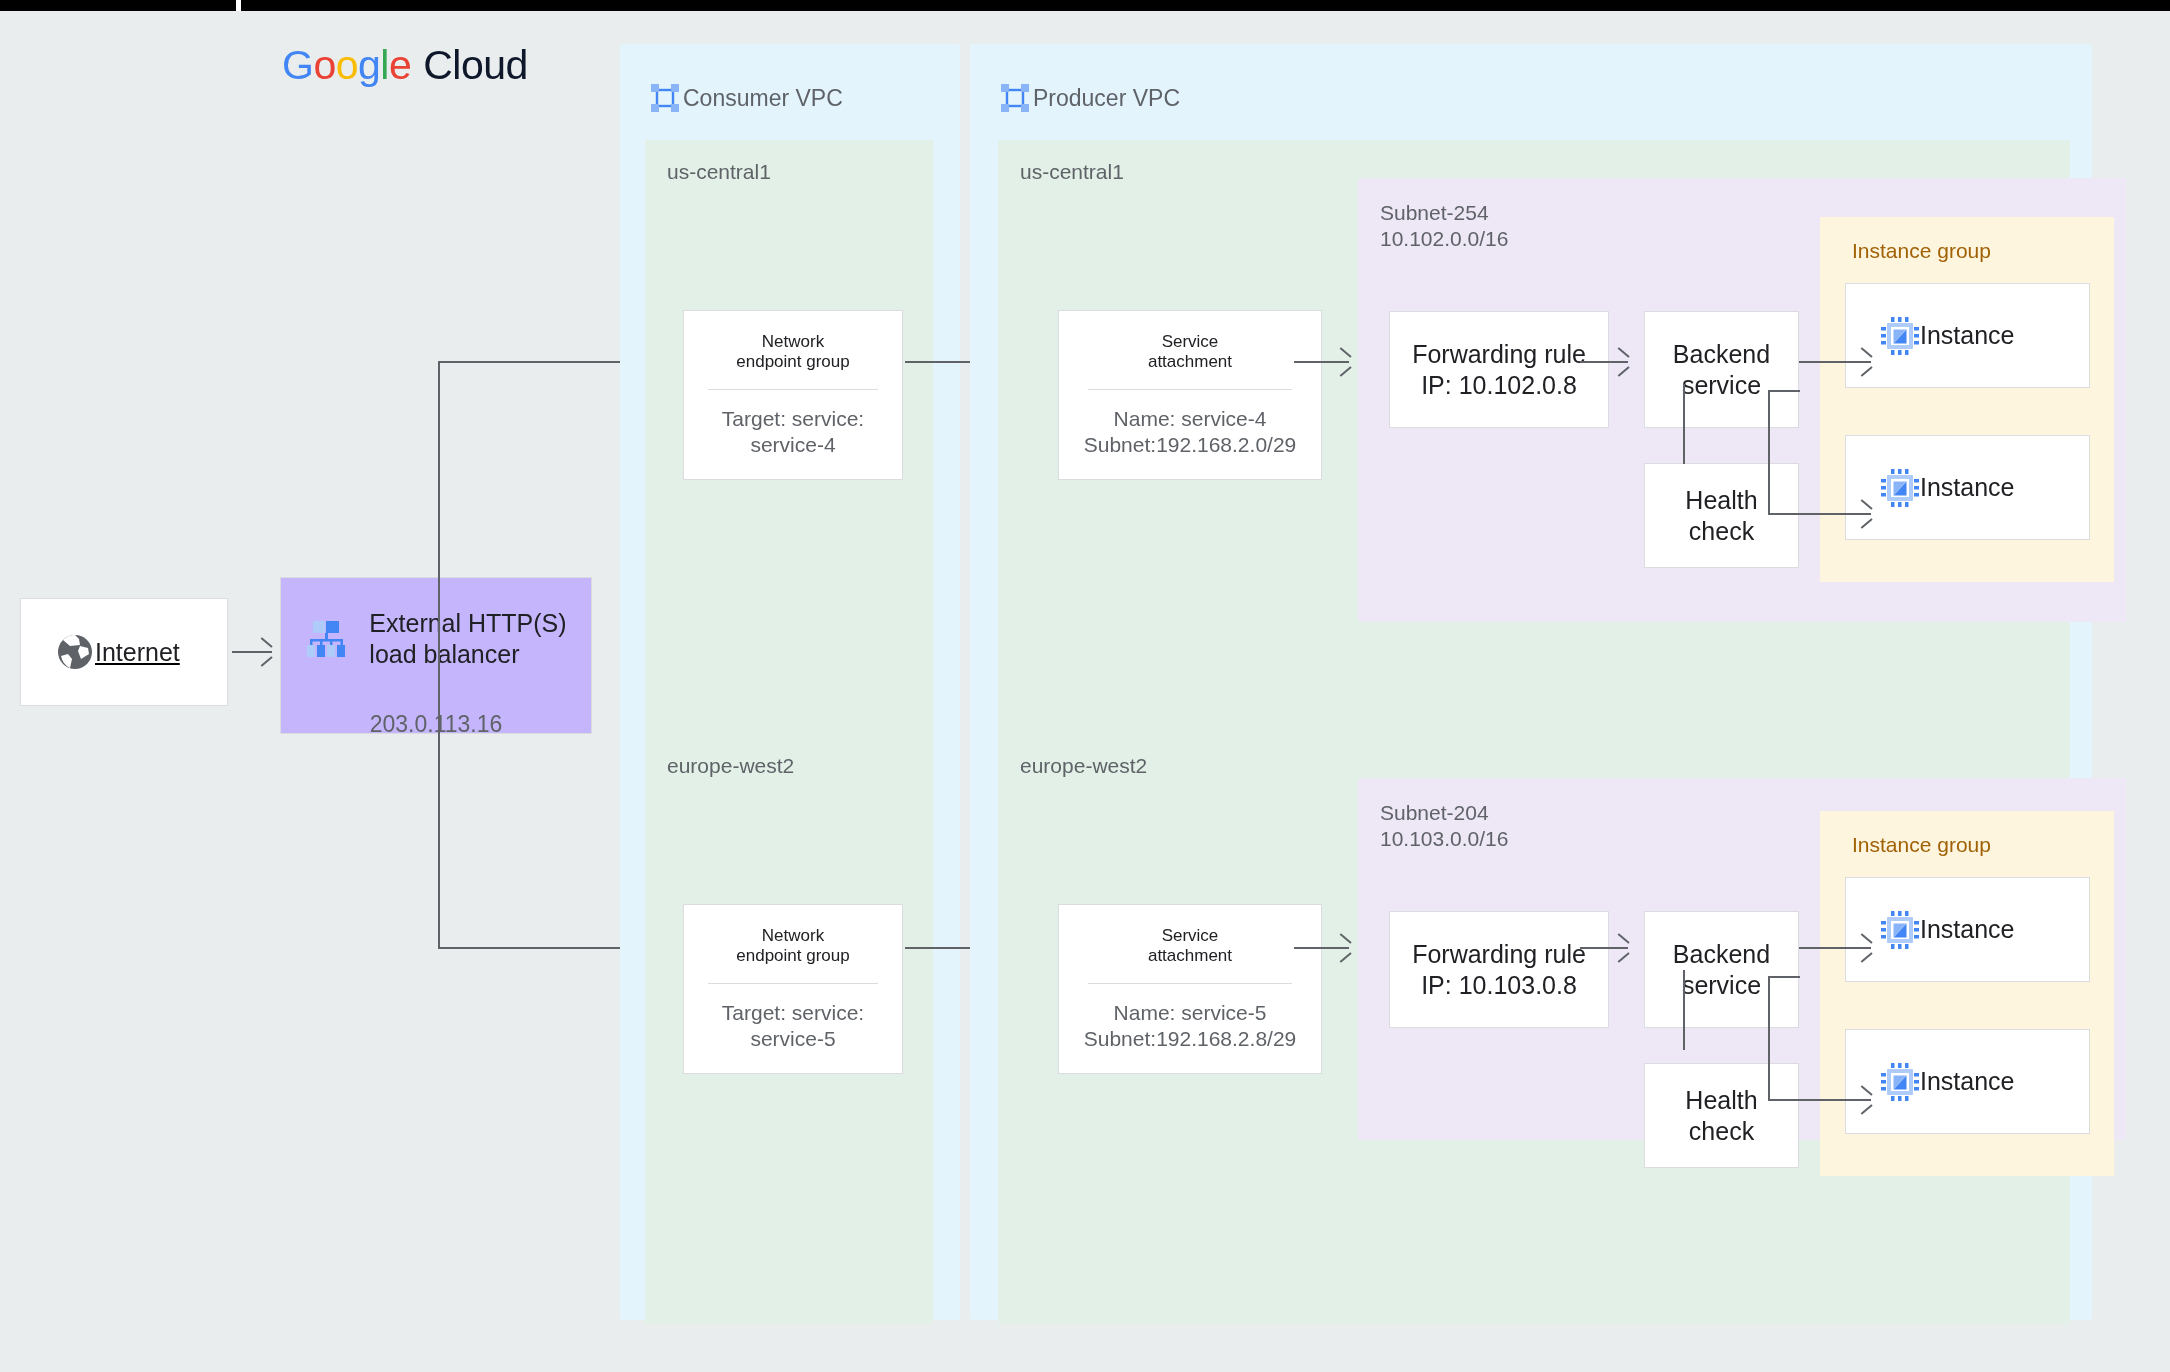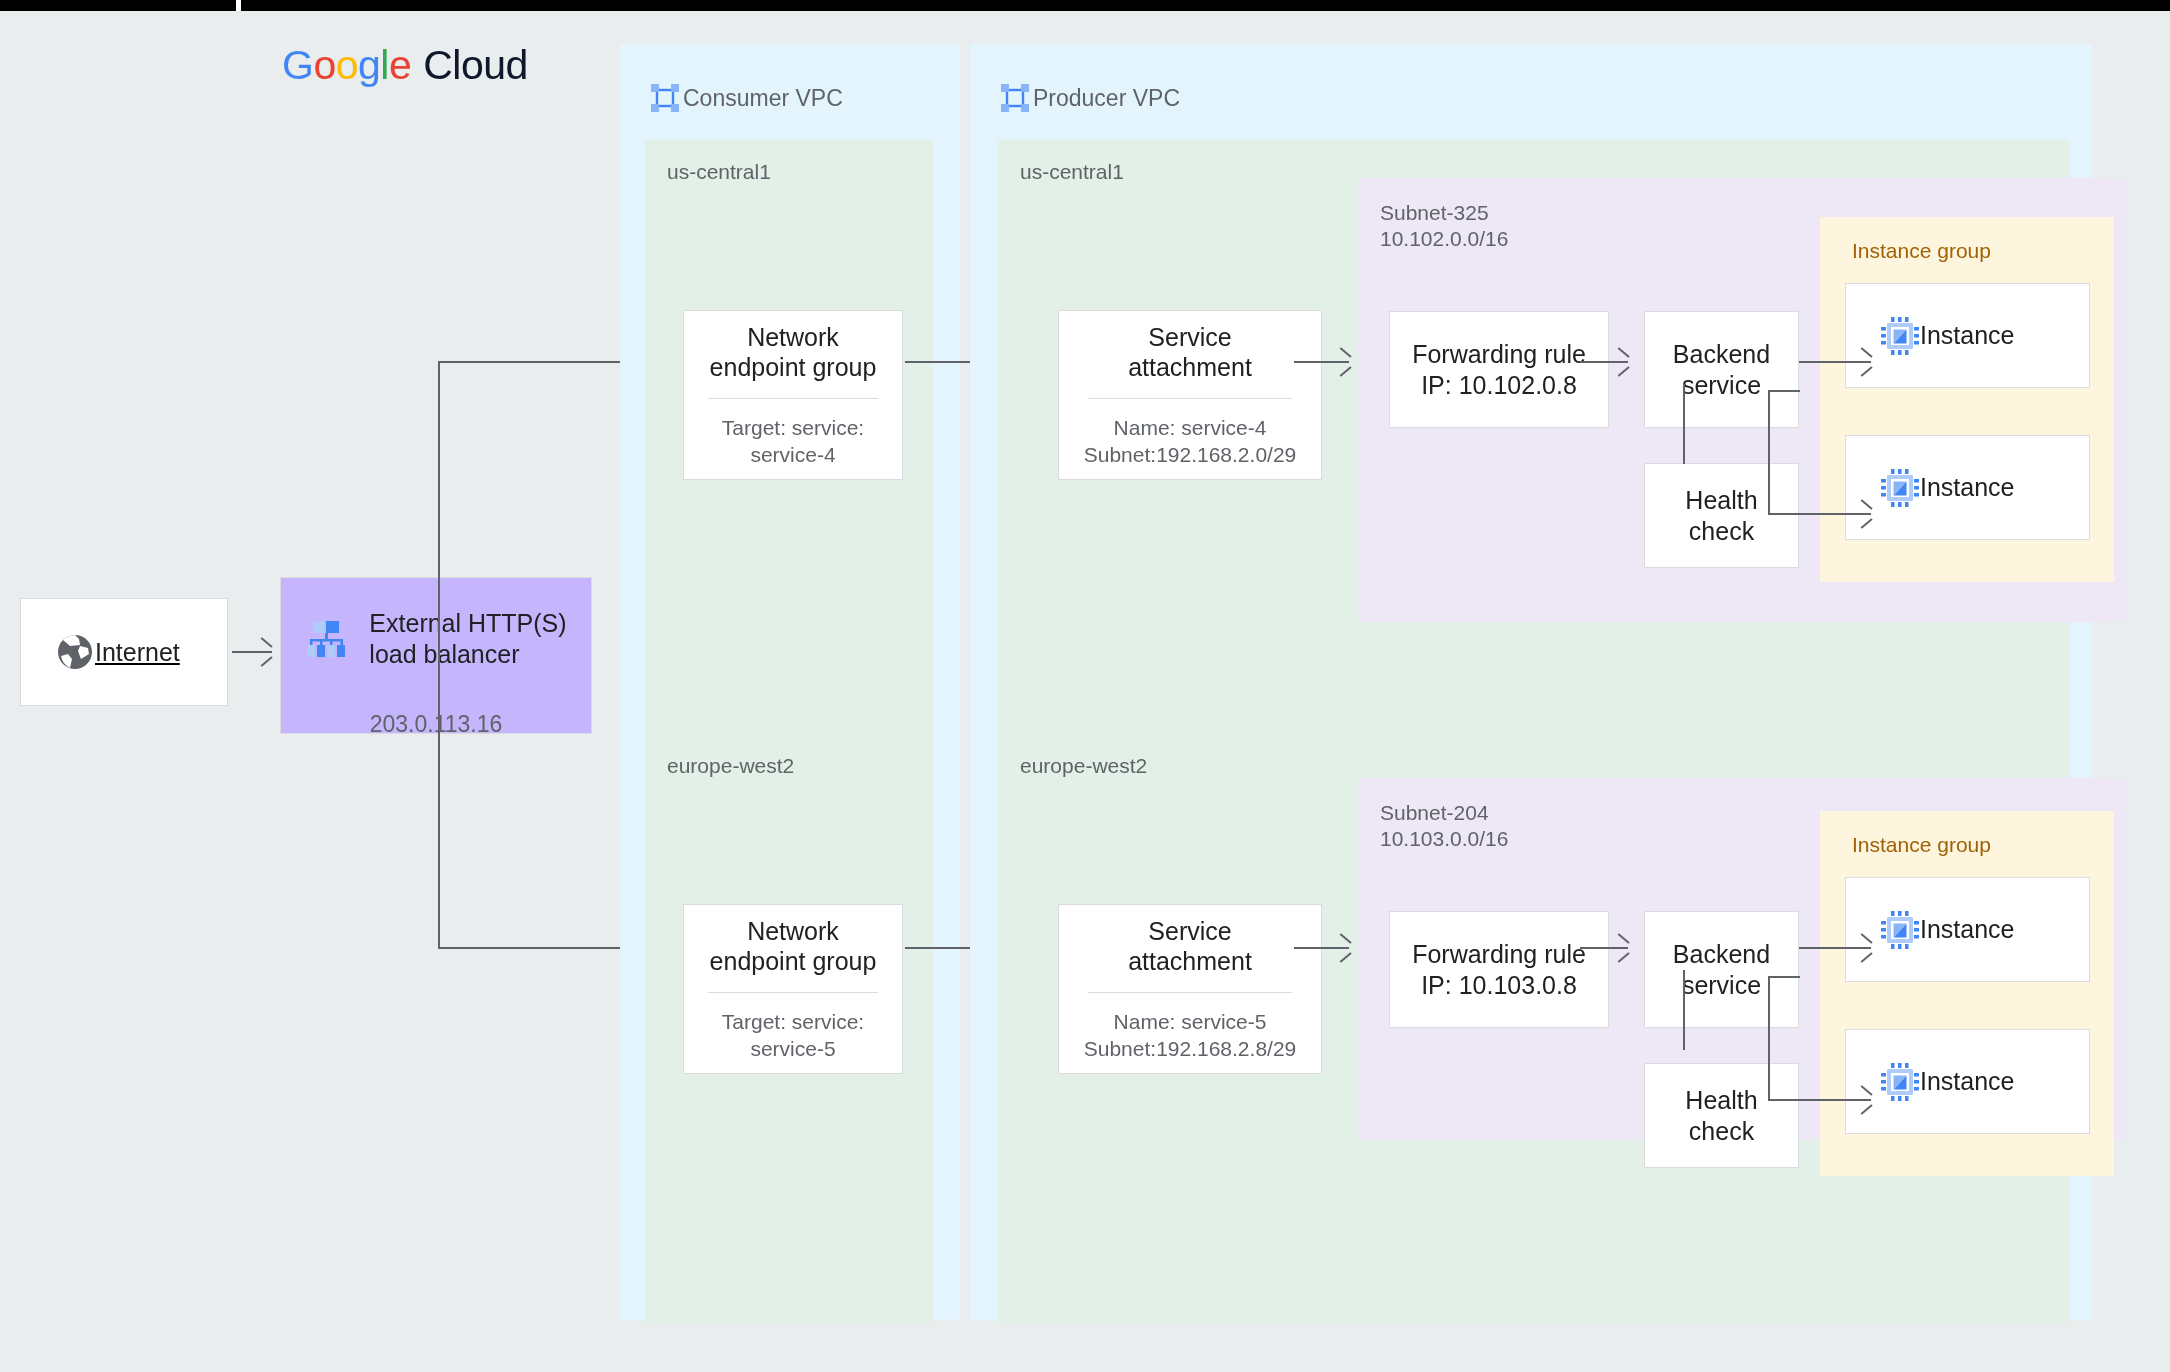--- a/index.html
+++ b/index.html
@@ -105,21 +105,21 @@
     position: absolute;
     background: #ffffff;
     border: 1px solid #dadce0;
     box-sizing: border-box;
     display: flex;
     flex-direction: column;
     align-items: center;
     justify-content: center;
   }
   .node-title {
-    font-size: 25px;
+    font-size: 17px;
     color: #202124;
     text-align: center;
     line-height: 1.2;
     white-space: pre-line;
   }
   .node-divider {
     width: 78%;
     height: 1px;
     background: #dadce0;
     margin: 16px 0 16px 0;
@@ -342,21 +342,21 @@
 
       <div class="node" style="left:60px; top:170px; width:264px; height:170px;">
         <div class="node-title">Service
 attachment</div>
         <div class="node-divider"></div>
         <div class="node-sub">Name: service-4
 Subnet:192.168.2.0/29</div>
       </div>
 
       <div class="subnet" style="left:360px; top:38px; width:768px; height:444px;">
-        <div class="subnet-label"><span>Subnet-325</span><br><span>10.102.0.0/16</span></div>
+        <div class="subnet-label"><span>Subnet-254</span><br><span>10.102.0.0/16</span></div>
 
         <div class="node-plain" style="left:31px; top:133px; width:220px; height:117px;">Forwarding rule
 IP: 10.102.0.8</div>
 
         <div class="node-plain" style="left:286px; top:133px; width:155px; height:117px;">Backend
 service</div>
 
         <div class="node-plain" style="left:286px; top:285px; width:155px; height:105px;">Health
 check</div>
       </div>

